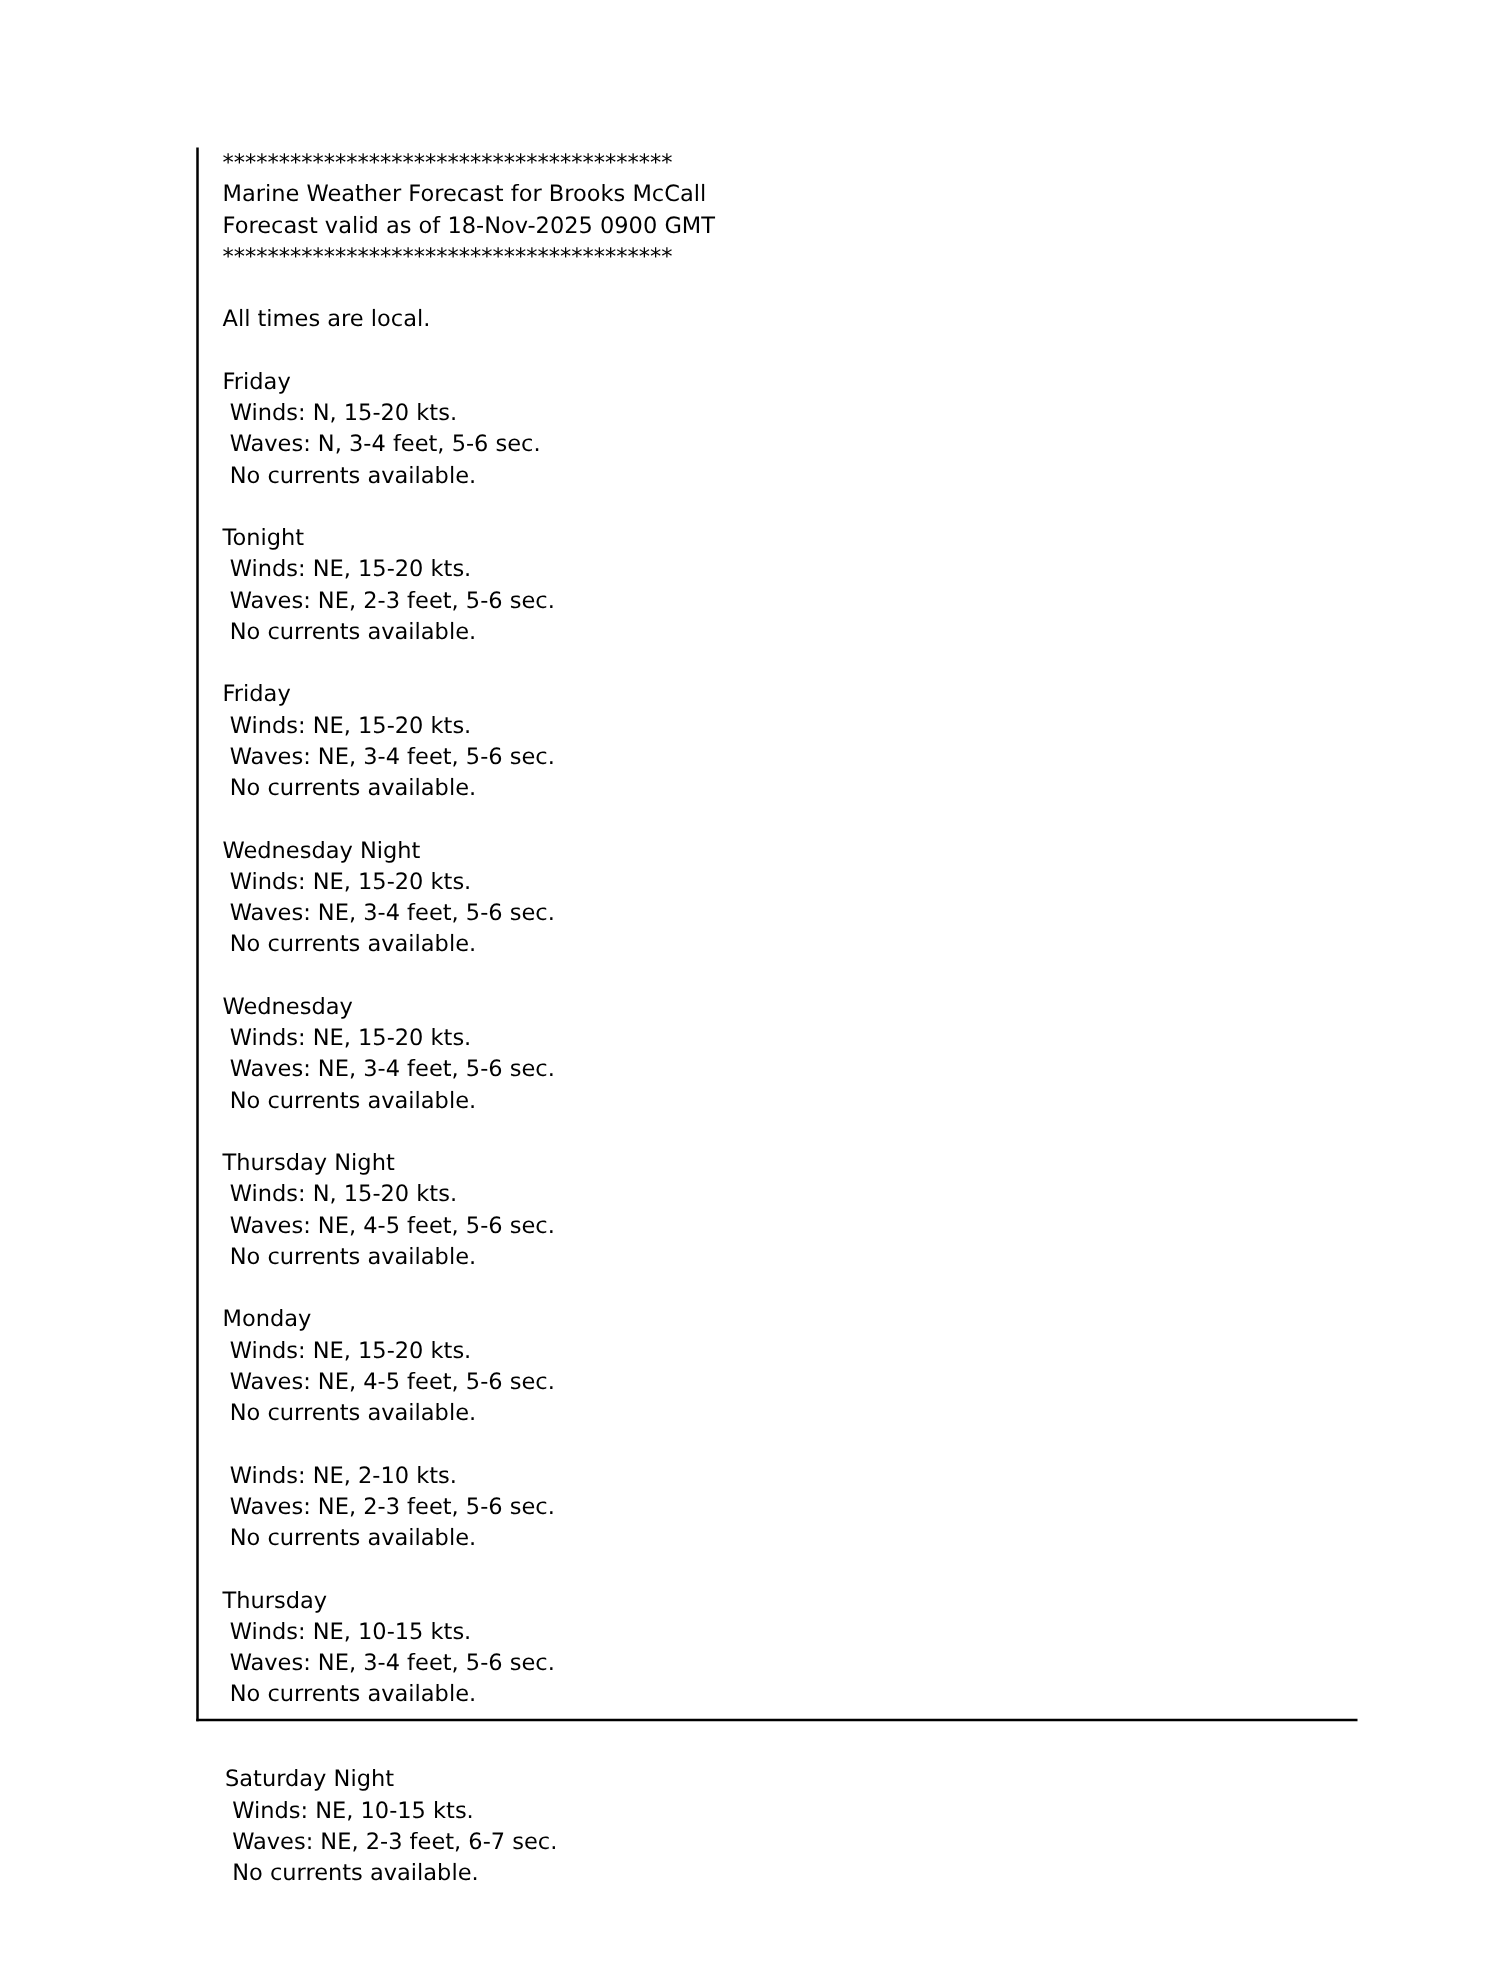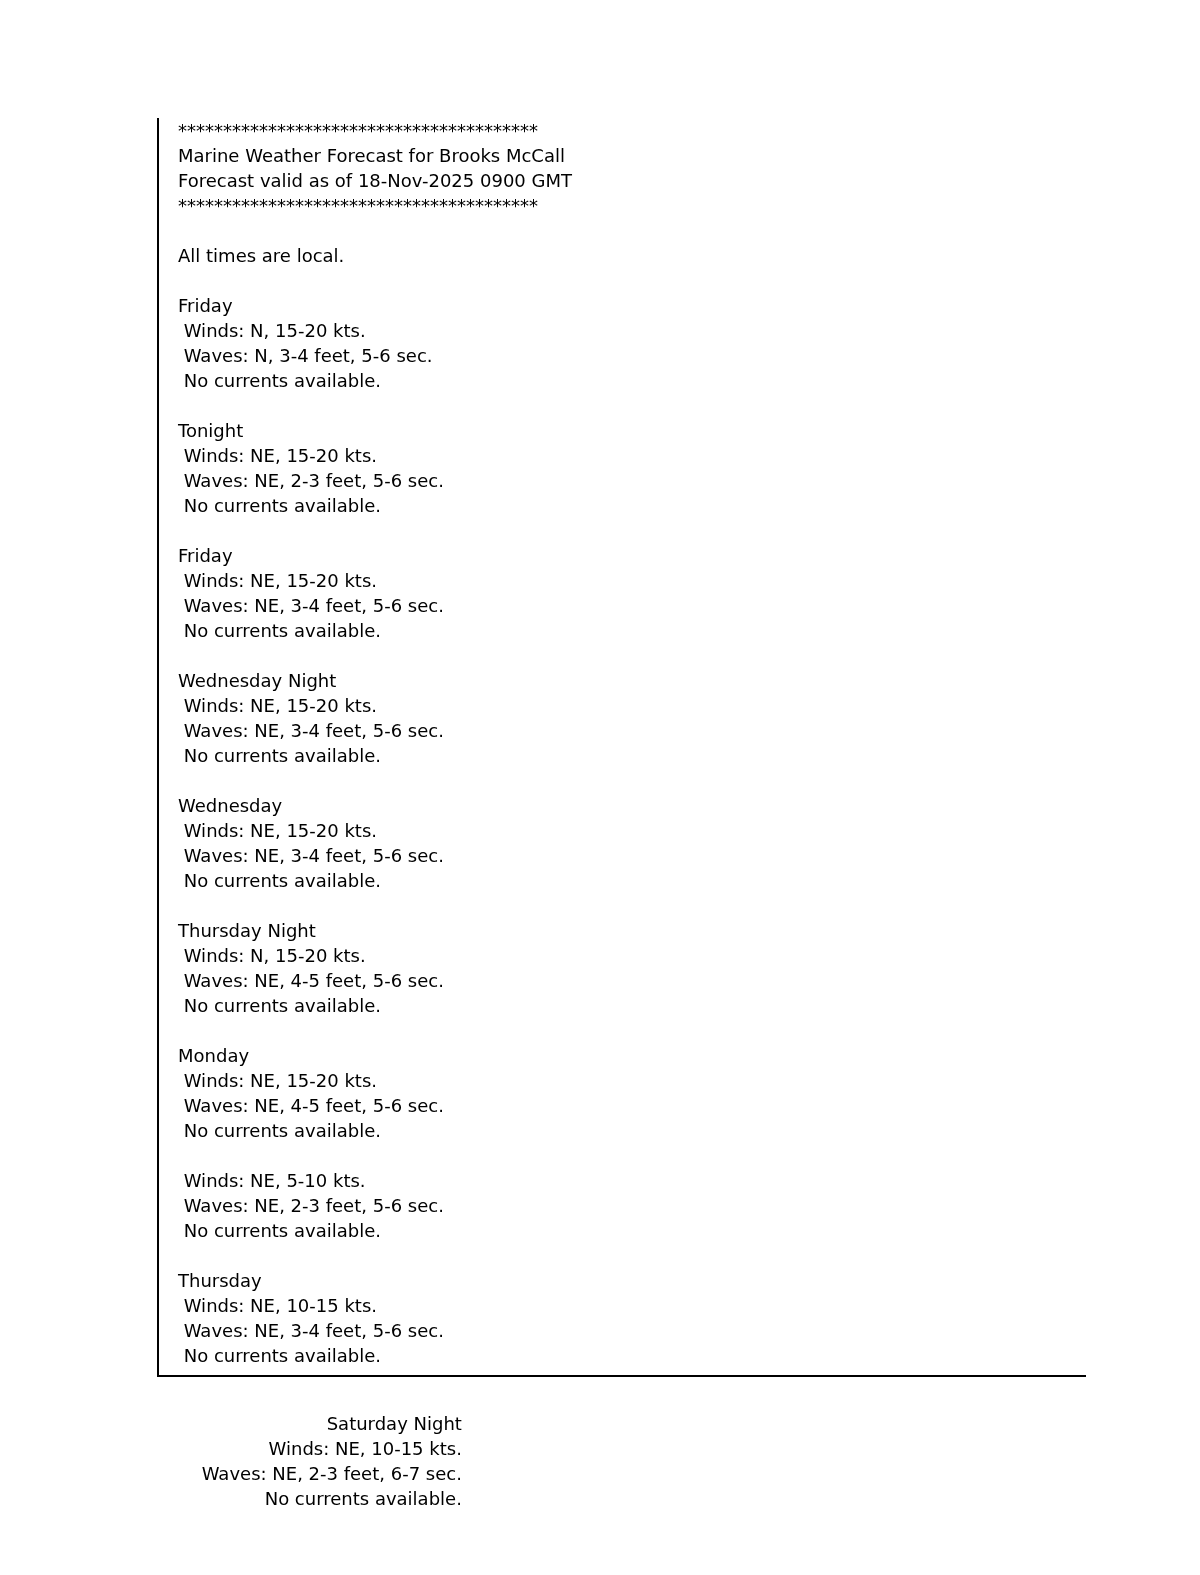--- a/index.html
+++ b/index.html
@@ -29,23 +29,22 @@
   }
   .line {
     white-space: pre;
     height: 25px;
   }
   .gap {
     height: 25px;
   }
   .tail-block {
     position: absolute;
-    left: 196px;
+    left: 180px;
     top: 1411px;
-    text-align: right;
   }
 </style>
 </head>
 <body>
 
 <div class="forecast-box">
 
   <div>
     <div class="line">****************************************</div>
     <div class="line">Marine Weather Forecast for Brooks McCall</div>
@@ -107,21 +106,21 @@
 
   <div>
     <div class="line">Monday</div>
     <div class="line"> Winds: NE, 15-20 kts.</div>
     <div class="line"> Waves: NE, 4-5 feet, 5-6 sec.</div>
     <div class="line"> No currents available.</div>
   </div>
   <div class="gap"></div>
 
   <div>
-    <div class="line"> Winds: NE, 5-10 kts.</div>
+    <div class="line"> Winds: NE, 2-10 kts.</div>
     <div class="line"> Waves: NE, 2-3 feet, 5-6 sec.</div>
     <div class="line"> No currents available.</div>
   </div>
   <div class="gap"></div>
 
   <div>
     <div class="line">Thursday</div>
     <div class="line"> Winds: NE, 10-15 kts.</div>
     <div class="line"> Waves: NE, 3-4 feet, 5-6 sec.</div>
     <div class="line"> No currents available.</div>

